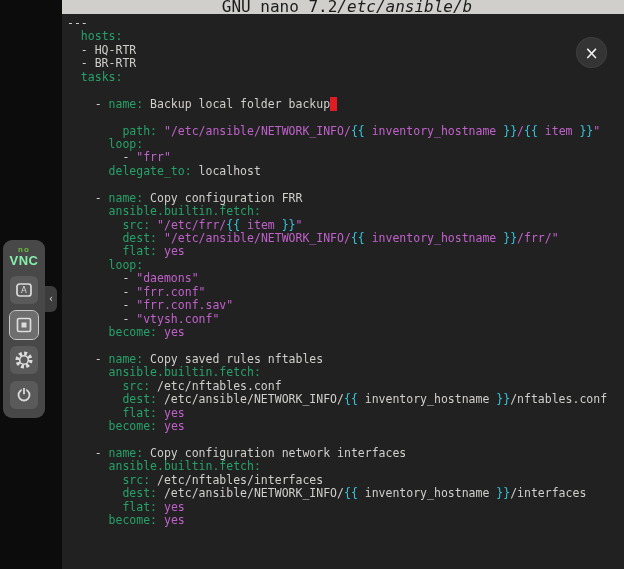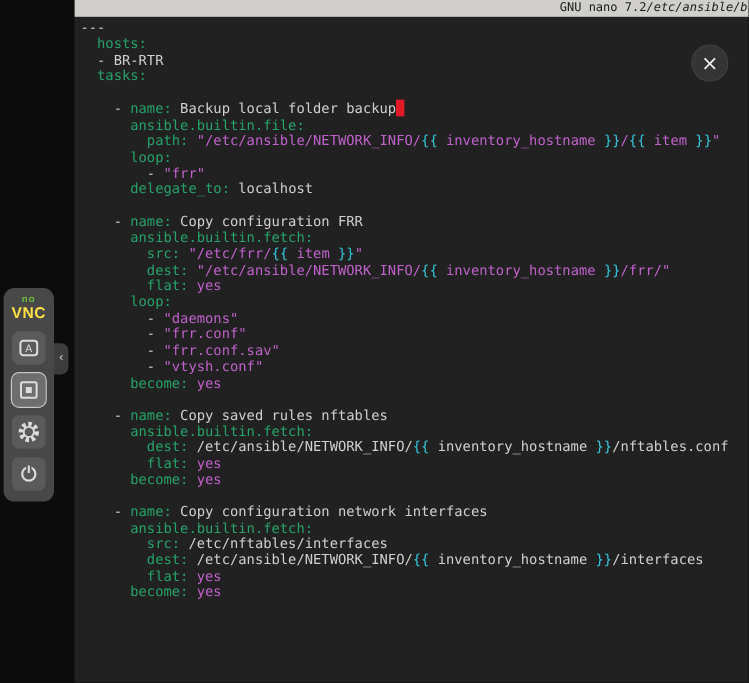--- a/index.html
+++ b/index.html
@@ -14,22 +14,22 @@
     position:relative;
   }
 
   
   .terminal{
     position:absolute; left:62px; top:0; width:562px; height:569px;
     background:var(--terminal-bg); overflow:hidden;
   }
   .titlebar{
     height:14px; background:var(--titlebar-bg); color:#1b1b1b;
-    font-size:10px; line-height:14px;
-    display:flex; justify-content:flex-end;
+    font-size:16px; line-height:14px;
+    display:flex; justify-content:center;
     padding:0 1px 0 9px; white-space:nowrap;
   }
   .titlebar .right{overflow:hidden;font-style:italic;}
   .lines{
     padding:3px 0 0 5px;
     font-size:11.5px; line-height:13.45px; color:var(--plain);
   }
   .line{white-space:pre; height:13.45px;}
   .p{color:var(--plain);}
   .k{color:var(--key);}
@@ -40,21 +40,21 @@
   
   .vnc-bar{
     position:absolute; left:3px; top:240px; width:42px;
     background:#484848; border-radius:9px;
     padding:6px 0 9px;
     display:flex; flex-direction:column; align-items:center; gap:7px;
   }
   .vnc-logo{display:flex; flex-direction:column; align-items:center; line-height:1;
     font-family:"Liberation Sans",sans-serif; margin-bottom:2px;}
   .vnc-logo .no{font-size:8px; font-weight:bold; color:#6abf40; letter-spacing:1px;}
-  .vnc-logo .vnc{font-size:13px; font-weight:bold; color:#fde047; letter-spacing:.5px;}
+  .vnc-logo .vnc{font-size:13px; font-weight:bold; color:#86efac; letter-spacing:.5px;}
   .vnc-btn{
     width:28px; height:28px; background:#5a5a5a; border-radius:6px;
     display:flex; align-items:center; justify-content:center; cursor:pointer;
   }
   .vnc-btn.active{background:#6e6e6e; outline:1.5px solid #c9c9c9;}
   .vnc-handle{
     position:absolute; left:45px; top:286px; width:12px; height:26px;
     background:#3c3c3c; border-radius:0 6px 6px 0;
     color:#dcdcdc; font-size:10px; line-height:25px; text-align:center;
     font-family:"DejaVu Sans",sans-serif; cursor:pointer;
@@ -113,44 +113,46 @@
 </div>
 
 <div class="terminal">
   <div class="titlebar">
     <span class="left">GNU nano 7.2</span>
     <span class="right">/etc/ansible/b</span>
   </div>
   <div class="lines">
       <div class="line"><span class="p">---</span></div>
       <div class="line"><span class="p">  </span><span class="k">hosts:</span></div>
+      <div class="line"><span class="p">  - HQ-RTR</span></div>
       <div class="line"><span class="p">  - BR-RTR</span></div>
       <div class="line"><span class="p">  </span><span class="k">tasks:</span></div>
       <div class="line"> </div>
       <div class="line"><span class="p">    - </span><span class="k">name:</span><span class="p"> Backup local folder backup</span><span class="c"> </span></div>
-      <div class="line"><span class="p">      </span><span class="k">ansible.builtin.file:</span></div>
+      <div class="line"><span class="p">      </span></div>
       <div class="line"><span class="p">        </span><span class="k">path:</span><span class="p"> </span><span class="s">"/etc/ansible/NETWORK_INFO/</span><span class="j">{{</span><span class="s"> inventory_hostname </span><span class="j">}}</span><span class="s">/</span><span class="j">{{</span><span class="s"> item </span><span class="j">}}</span><span class="s">"</span></div>
       <div class="line"><span class="p">      </span><span class="k">loop:</span></div>
       <div class="line"><span class="p">        - </span><span class="s">"frr"</span></div>
       <div class="line"><span class="p">      </span><span class="k">delegate_to:</span><span class="p"> localhost</span></div>
       <div class="line"> </div>
       <div class="line"><span class="p">    - </span><span class="k">name:</span><span class="p"> Copy configuration FRR</span></div>
       <div class="line"><span class="p">      </span><span class="k">ansible.builtin.fetch:</span></div>
       <div class="line"><span class="p">        </span><span class="k">src:</span><span class="p"> </span><span class="s">"/etc/frr/</span><span class="j">{{</span><span class="s"> item </span><span class="j">}}</span><span class="s">"</span></div>
       <div class="line"><span class="p">        </span><span class="k">dest:</span><span class="p"> </span><span class="s">"/etc/ansible/NETWORK_INFO/</span><span class="j">{{</span><span class="s"> inventory_hostname </span><span class="j">}}</span><span class="s">/frr/"</span></div>
       <div class="line"><span class="p">        </span><span class="k">flat:</span><span class="p"> </span><span class="s">yes</span></div>
       <div class="line"><span class="p">      </span><span class="k">loop:</span></div>
       <div class="line"><span class="p">        - </span><span class="s">"daemons"</span></div>
       <div class="line"><span class="p">        - </span><span class="s">"frr.conf"</span></div>
       <div class="line"><span class="p">        - </span><span class="s">"frr.conf.sav"</span></div>
       <div class="line"><span class="p">        - </span><span class="s">"vtysh.conf"</span></div>
       <div class="line"><span class="p">      </span><span class="k">become:</span><span class="p"> </span><span class="s">yes</span></div>
       <div class="line"> </div>
       <div class="line"><span class="p">    - </span><span class="k">name:</span><span class="p"> Copy saved rules nftables</span></div>
       <div class="line"><span class="p">      </span><span class="k">ansible.builtin.fetch:</span></div>
+      <div class="line"><span class="p">        </span><span class="k">src:</span><span class="p"> /etc/nftables.conf</span></div>
       <div class="line"><span class="p">        </span><span class="k">dest:</span><span class="p"> /etc/ansible/NETWORK_INFO/</span><span class="j">{{</span><span class="p"> inventory_hostname </span><span class="j">}}</span><span class="p">/nftables.conf</span></div>
       <div class="line"><span class="p">        </span><span class="k">flat:</span><span class="p"> </span><span class="s">yes</span></div>
       <div class="line"><span class="p">      </span><span class="k">become:</span><span class="p"> </span><span class="s">yes</span></div>
       <div class="line"> </div>
       <div class="line"><span class="p">    - </span><span class="k">name:</span><span class="p"> Copy configuration network interfaces</span></div>
       <div class="line"><span class="p">      </span><span class="k">ansible.builtin.fetch:</span></div>
       <div class="line"><span class="p">        </span><span class="k">src:</span><span class="p"> /etc/nftables/interfaces</span></div>
       <div class="line"><span class="p">        </span><span class="k">dest:</span><span class="p"> /etc/ansible/NETWORK_INFO/</span><span class="j">{{</span><span class="p"> inventory_hostname </span><span class="j">}}</span><span class="p">/interfaces</span></div>
       <div class="line"><span class="p">        </span><span class="k">flat:</span><span class="p"> </span><span class="s">yes</span></div>
       <div class="line"><span class="p">      </span><span class="k">become:</span><span class="p"> </span><span class="s">yes</span></div>

